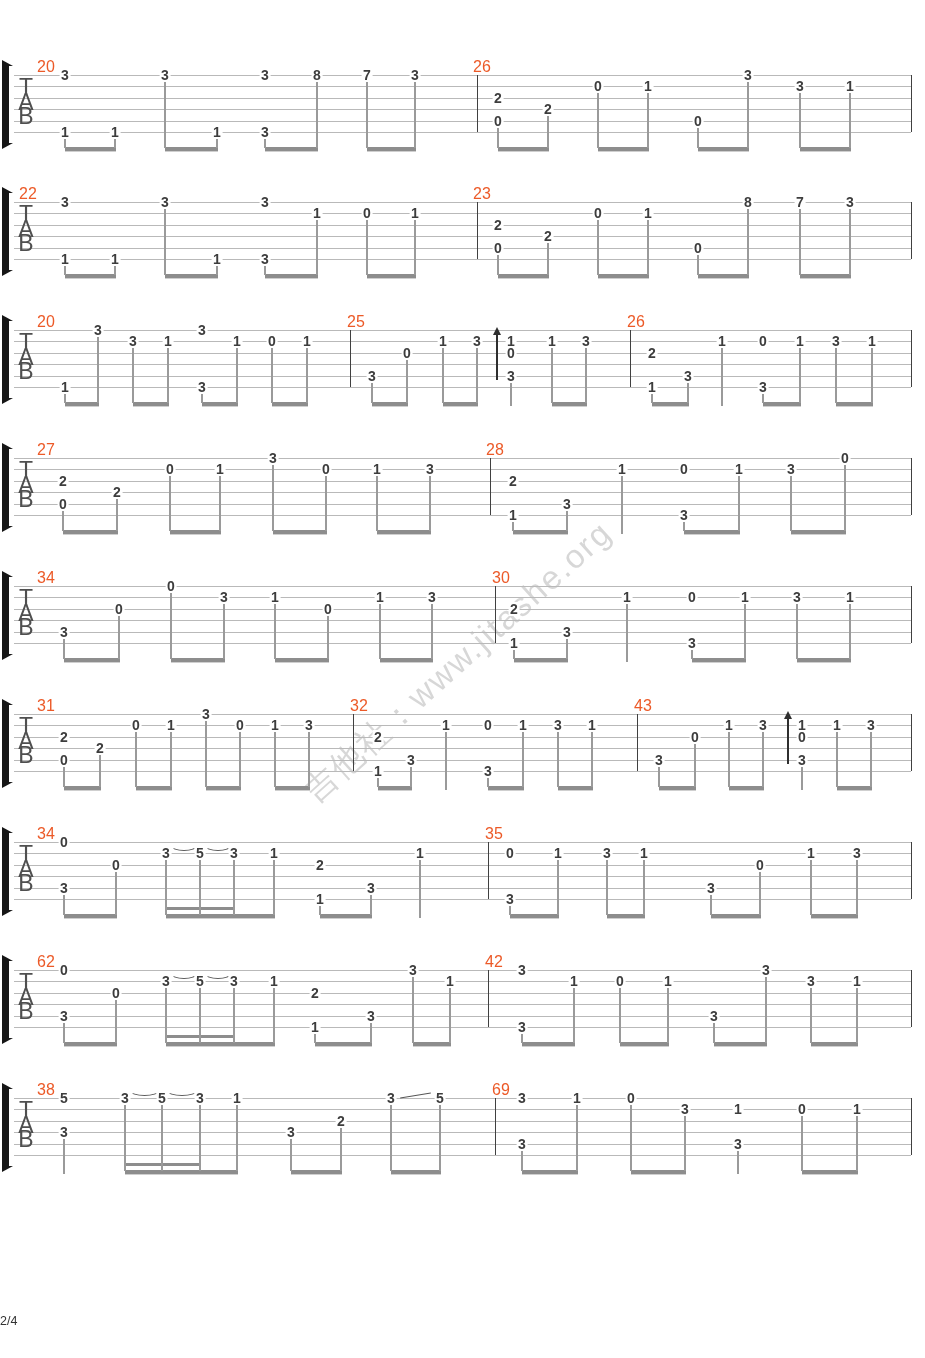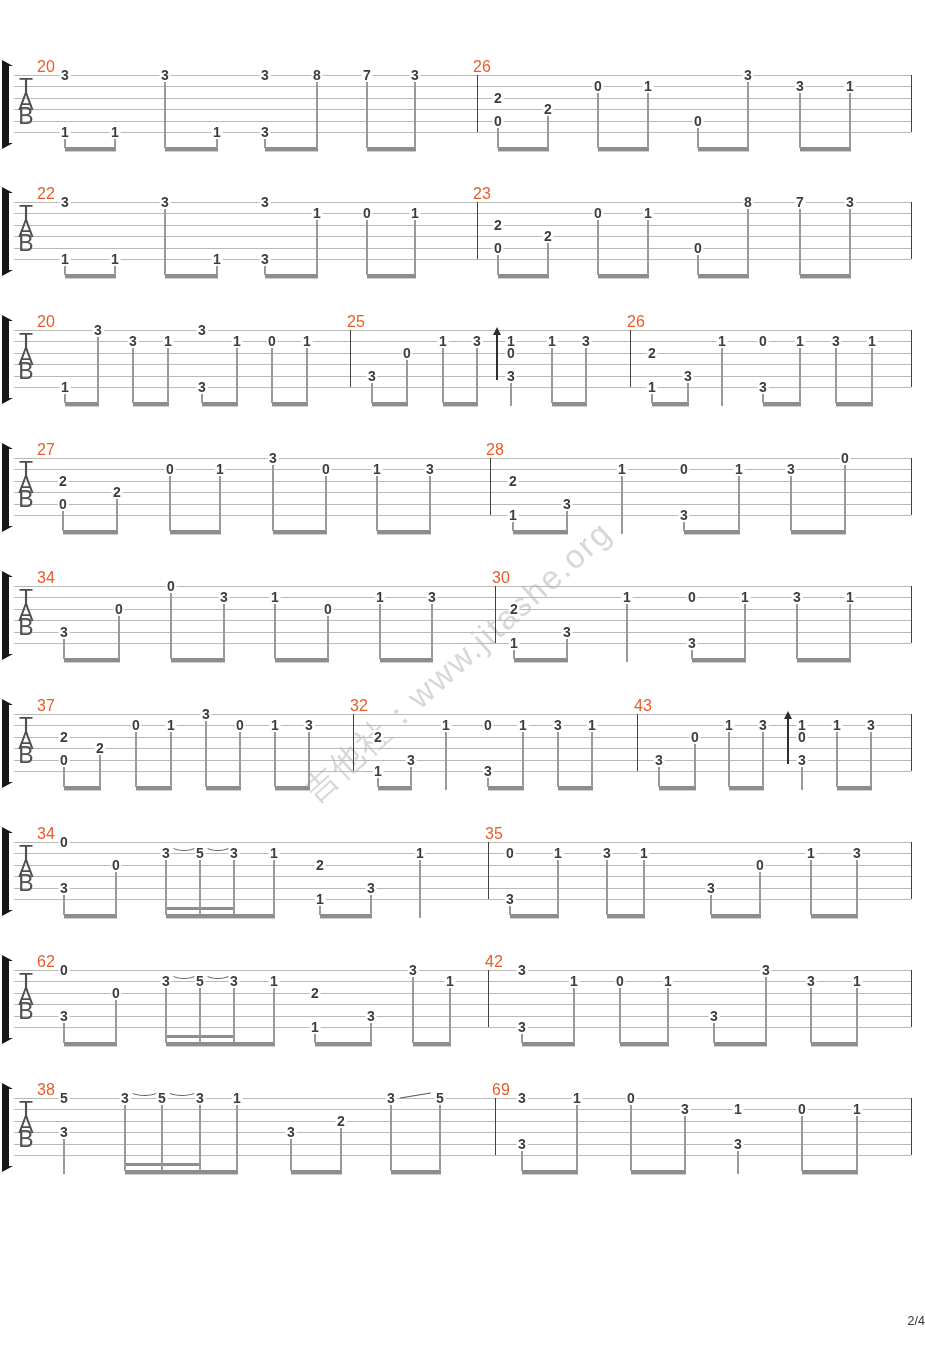--- a/index.html
+++ b/index.html
@@ -1,19 +1,19 @@
 <!DOCTYPE html>
 <html><head>
 <meta charset="utf-8">
 <style>
   html,body{margin:0;padding:0;background:#fff;}
   #page{position:relative;width:925px;height:1358px;background:#ffffff;overflow:hidden;
         font-family:"Liberation Sans","DejaVu Sans",sans-serif;}
   .title{position:absolute;left:0;right:0;top:10px;text-align:center;font-size:13px;color:#3c3c3c;}
-  .footer{position:absolute;left:0;right:0;top:1314px;text-align:right;font-size:12.5px;color:#333;}
+  .footer{position:absolute;left:0;right:0;top:1314px;text-align:left;font-size:12.5px;color:#333;}
   .watermark{position:absolute;left:458px;top:662px;transform:translate(-50%,-50%) rotate(-42deg);
              font-size:33px;letter-spacing:2px;color:rgba(150,150,150,0.38);white-space:nowrap;z-index:0;}
   .staffline{position:absolute;height:1px;background:#b9b9b9;z-index:1;}
   .barline{position:absolute;width:1.4px;background:#404040;z-index:1;}
   .bracket{position:absolute;left:2px;width:7px;background:#161616;z-index:2;}
   .bracket::before{content:"";position:absolute;left:0;top:-6px;width:0;height:0;
                    border-bottom:6px solid #161616;border-right:11px solid transparent;}
   .bracket::after{content:"";position:absolute;left:0;bottom:-6px;width:0;height:0;
                   border-top:6px solid #161616;border-right:11px solid transparent;}
   .clefletter{position:absolute;color:#4f4f4f;font-size:23px;line-height:1;transform:translate(-50%,-50%);z-index:2;}
@@ -98,21 +98,21 @@
       <div class="clefletter" style="left: 26px; top: 228.5px;">A</div>
       <div class="clefletter" style="left: 26px; top: 243px;">B</div>
       <div class="staffline" style="left: 14px; width: 897px; top: 202px;"></div>
       <div class="staffline" style="left: 14px; width: 897px; top: 213.4px;"></div>
       <div class="staffline" style="left: 14px; width: 897px; top: 224.8px;"></div>
       <div class="staffline" style="left: 14px; width: 897px; top: 236.2px;"></div>
       <div class="staffline" style="left: 14px; width: 897px; top: 247.6px;"></div>
       <div class="staffline" style="left: 14px; width: 897px; top: 259px;"></div>
       <div class="barline" style="left: 477px; top: 202px; height: 57px;"></div>
       <div class="barline" style="left: 911px; top: 202px; height: 57px;"></div>
-      <div class="mnum" style="left: 46px; top: 185px;">22</div>
+      <div class="mnum" style="left: 28px; top: 185px;">22</div>
       <div class="mnum" style="left: 482px; top: 185px;">23</div>
       <div class="beam" style="left: 64.5px; width: 51.5px; top: 273.5px;"></div>
       <div class="beam" style="left: 164.5px; width: 53.5px; top: 273.5px;"></div>
       <div class="beam" style="left: 264.5px; width: 53.5px; top: 273.5px;"></div>
       <div class="beam" style="left: 366.5px; width: 49.5px; top: 273.5px;"></div>
       <div class="beam" style="left: 497.5px; width: 51.5px; top: 273.5px;"></div>
       <div class="beam" style="left: 597.5px; width: 51.5px; top: 273.5px;"></div>
       <div class="beam" style="left: 697.5px; width: 51.5px; top: 273.5px;"></div>
       <div class="beam" style="left: 799.5px; width: 51.5px; top: 273.5px;"></div>
       <div class="stem" style="left: 64.4px; top: 264.5px; height: 10.5px;"></div>
@@ -340,21 +340,21 @@
       <div class="clefletter" style="left: 26px; top: 755px;">B</div>
       <div class="staffline" style="left: 14px; width: 897px; top: 714px;"></div>
       <div class="staffline" style="left: 14px; width: 897px; top: 725.4px;"></div>
       <div class="staffline" style="left: 14px; width: 897px; top: 736.8px;"></div>
       <div class="staffline" style="left: 14px; width: 897px; top: 748.2px;"></div>
       <div class="staffline" style="left: 14px; width: 897px; top: 759.6px;"></div>
       <div class="staffline" style="left: 14px; width: 897px; top: 771px;"></div>
       <div class="barline" style="left: 353px; top: 714px; height: 57px;"></div>
       <div class="barline" style="left: 637px; top: 714px; height: 57px;"></div>
       <div class="barline" style="left: 911px; top: 714px; height: 57px;"></div>
-      <div class="mnum" style="left: 46px; top: 697px;">37</div>
+      <div class="mnum" style="left: 46px; top: 697px;">31</div>
       <div class="mnum" style="left: 359px; top: 697px;">32</div>
       <div class="mnum" style="left: 643px; top: 697px;">43</div>
       <div class="beam" style="left: 63.5px; width: 37.5px; top: 785.5px;"></div>
       <div class="beam" style="left: 135.5px; width: 36.5px; top: 785.5px;"></div>
       <div class="beam" style="left: 205.5px; width: 35.5px; top: 785.5px;"></div>
       <div class="beam" style="left: 274.5px; width: 35.5px; top: 785.5px;"></div>
       <div class="beam" style="left: 377.5px; width: 34.5px; top: 785.5px;"></div>
       <div class="beam" style="left: 487.5px; width: 36.5px; top: 785.5px;"></div>
       <div class="beam" style="left: 557.5px; width: 35.5px; top: 785.5px;"></div>
       <div class="beam" style="left: 658.5px; width: 37.5px; top: 785.5px;"></div>

